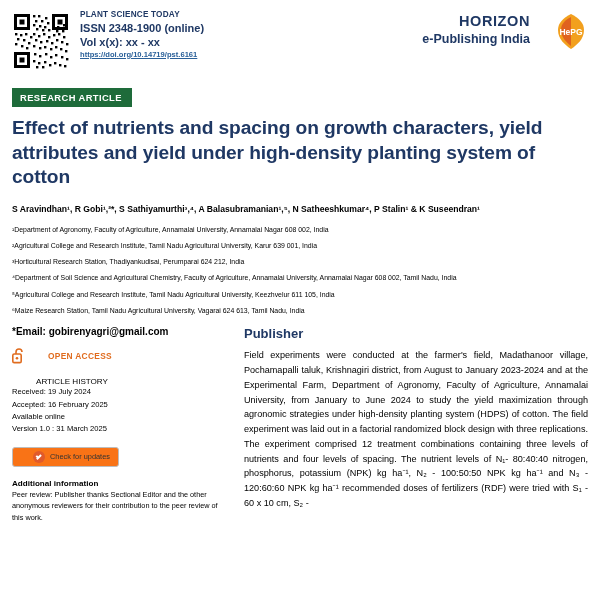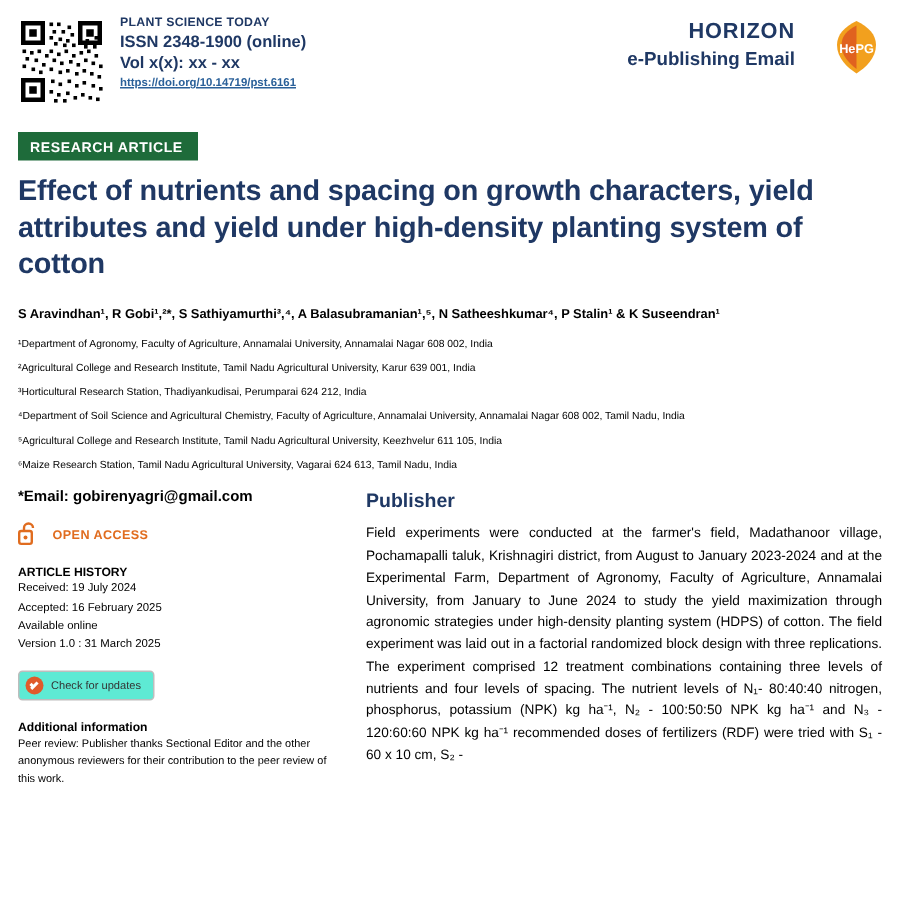--- a/index.html
+++ b/index.html
@@ -134,51 +134,52 @@
     padding-left: 14px;
   }
   .email {
     font-size: 10px;
     font-weight: bold;
   }
   .oa {
     margin-top: 10px;
     display: flex;
     align-items: center;
-    gap: 10px;
+    gap: 23px;
   }
   .oa-lock {
     width: 13px;
     height: 17px;
     position: relative;
   }
   .oa-text {
     font-size: 8.4px;
     font-weight: bold;
     color: #e06c1f;
     letter-spacing: .3px;
   }
   .hist-title {
     margin-top: 13px;
     font-size: 8.1px;
-    font-weight: bold;
+    font-weight: normal;
+    margin-left: 24px;
   }
   .hist-line {
     font-size: 7.6px;
     line-height: 1.62;
   }
   .crossmark {
     margin-top: 11px;
     display: inline-flex;
     align-items: center;
     gap: 5px;
     border: 1px solid #bdbdbd;
     border-radius: 3px;
-    padding: 3px 8px 3px 4px;
-    background: #5eead4;
+    padding: 3px 8px 3px 20px;
+    background: #f97316;
   }
   .crossmark-icon {
     width: 12px;
     height: 12px;
     border-radius: 50%;
     background: #e05a2b;
     position: relative;
     flex: 0 0 12px;
   }
   .crossmark-icon:after {
@@ -322,21 +323,21 @@
     </div>
     <div class="journal-meta">
       <div class="journal-title">PLANT SCIENCE TODAY</div>
       <div class="journal-issn">ISSN 2348-1900 (online)</div>
       <div class="journal-vol">Vol x(x): xx - xx</div>
       <div class="journal-doi">https://doi.org/10.14719/pst.6161</div>
     </div>
     <div class="pub-block">
       <div class="pub-text">
         <div class="pub-name">HORIZON</div>
-        <div class="pub-sub">e-Publishing Email</div>
+        <div class="pub-sub">e-Publishing India</div>
       </div>
       <div class="hepg-logo">
         <svg width="34" height="40" viewBox="0 0 34 40">
           <path d="M17 2 C9 6 4 11 4 18 C4 27 11 33 17 37 C23 33 30 27 30 18 C30 11 25 6 17 2 Z" fill="#f2a01e"></path>
           <path d="M17 5 C11 8 7 12 7 18 C7 25 12 30 17 34 Z" fill="#e0621f"></path>
           <text x="17" y="23" font-family="Liberation Sans, sans-serif" font-size="8.5" font-weight="bold" fill="#ffffff" text-anchor="middle">HePG</text>
         </svg>
       </div>
     </div>
   </div>

